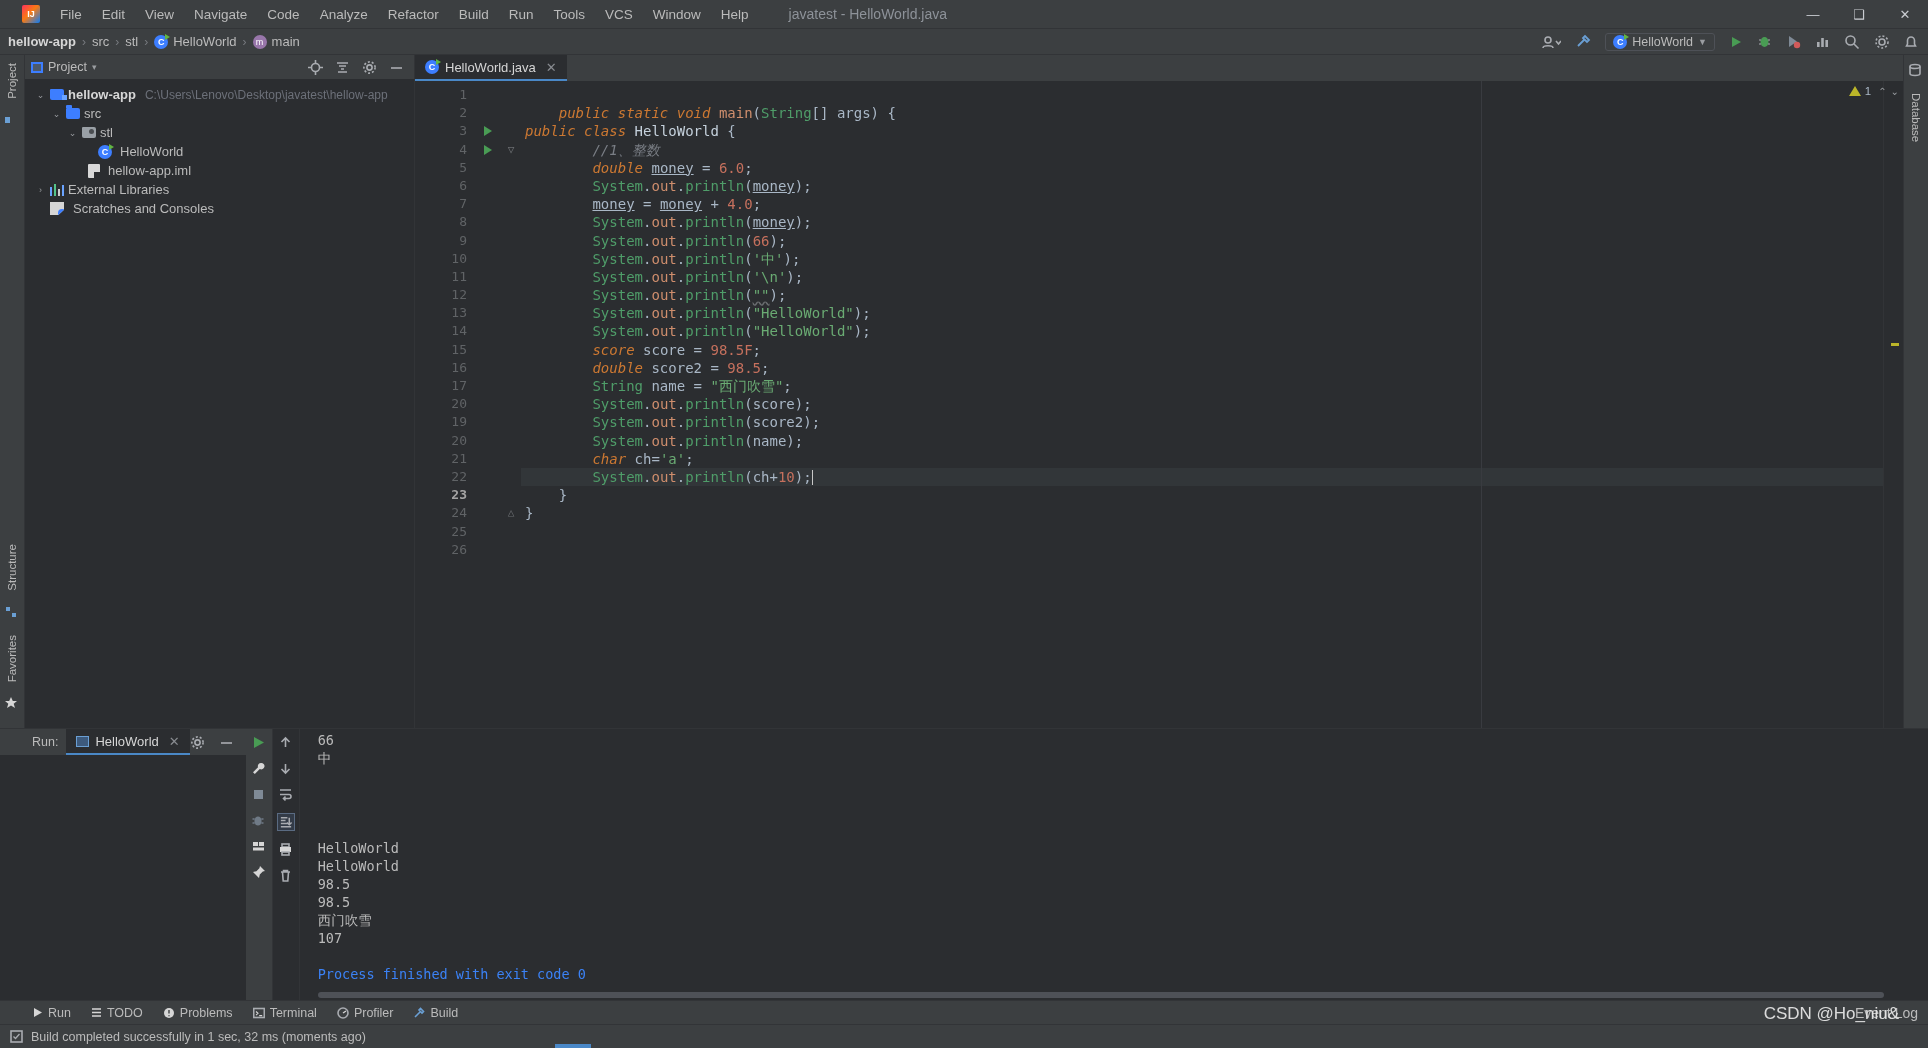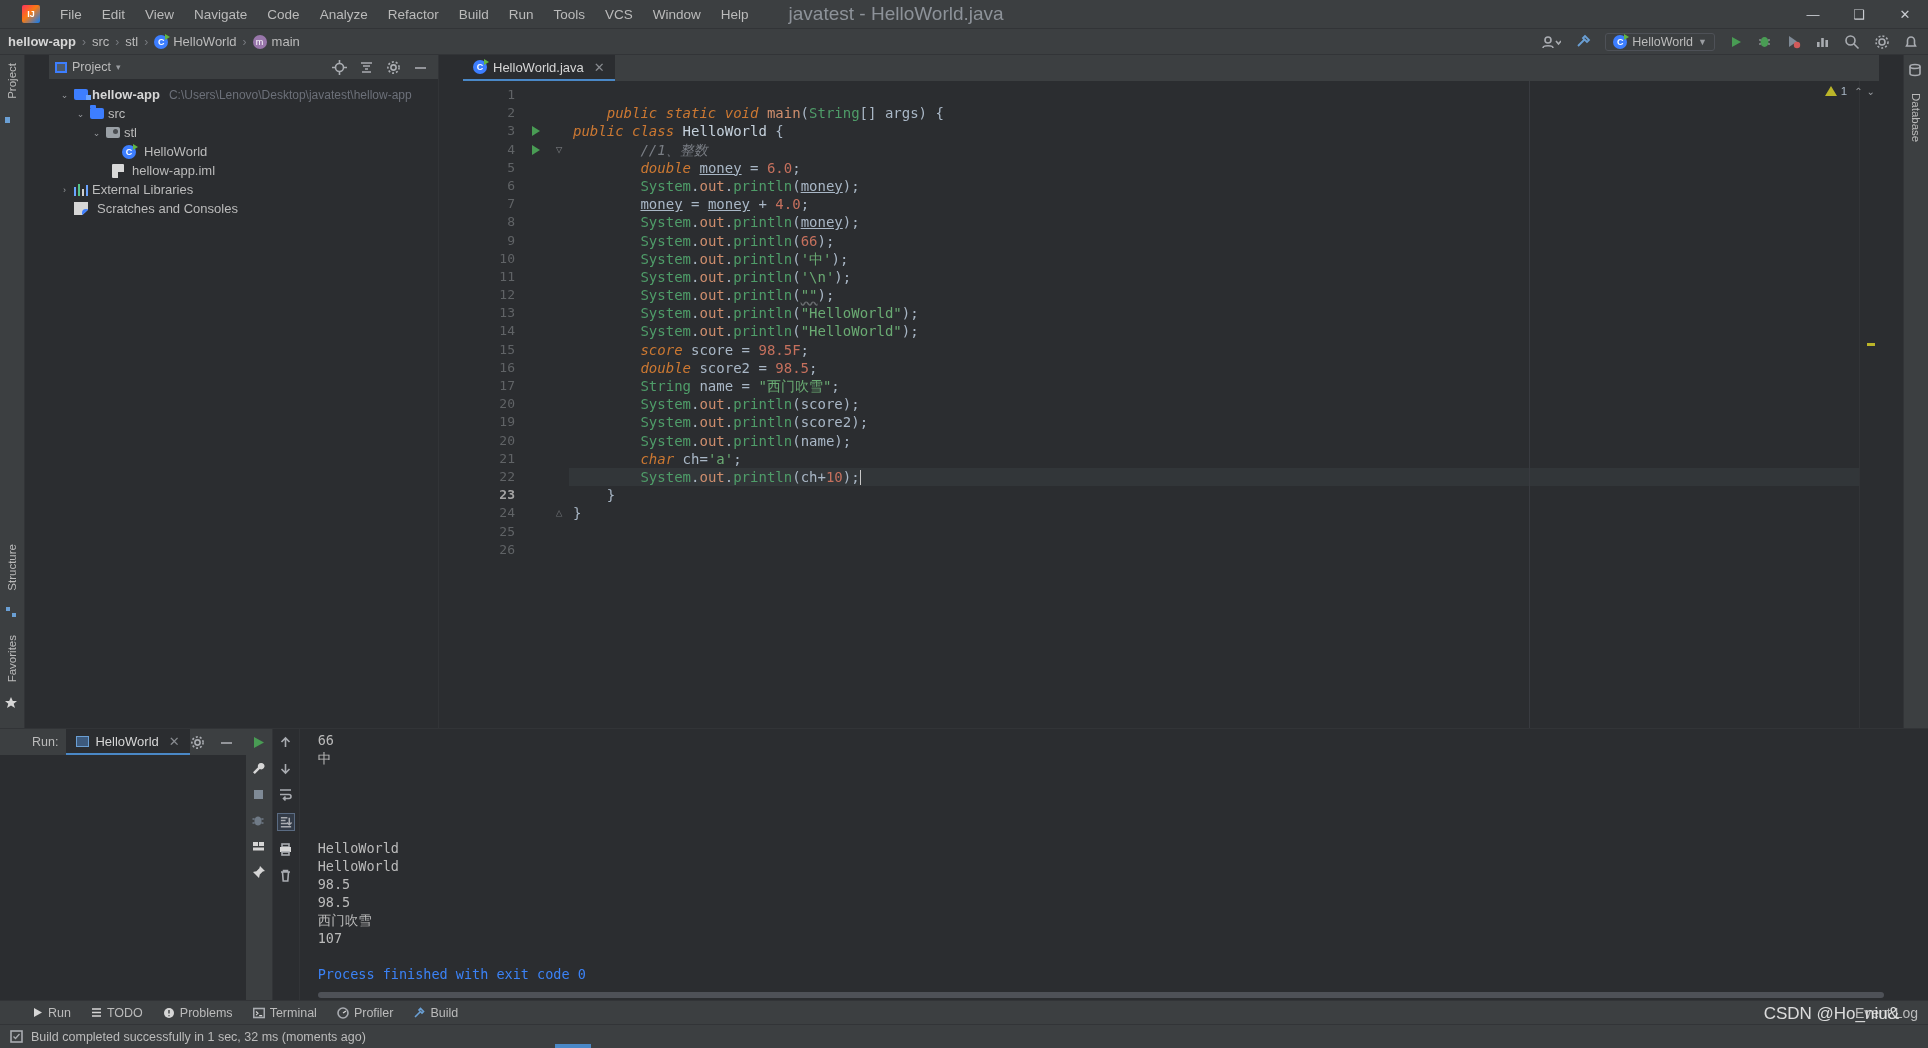--- a/index.html
+++ b/index.html
@@ -32,21 +32,21 @@
     content: "IJ"; position: absolute; inset: 0;
     color: #fff; font-size: 9px; font-weight: bold;
     display: flex; align-items: center; justify-content: center;
   }
   .menu { display: flex; align-items: center; gap: 0px; }
   .menu-item {
     color: #bbbbbb; font-size: 13.5px; padding: 4px 10px;
     white-space: nowrap; cursor: default;
   }
   .win-title {
-    color: #8d9299; font-size: 19px; margin-left: 30px; white-space: nowrap;
+    color: #8d9299; font-size: 14px; margin-left: 30px; white-space: nowrap;
   }
   .win-ctrl {
     margin-left: auto; display: flex; height: 100%;
   }
   .win-btn {
     width: 46px; height: 29px; display: flex; align-items: center; justify-content: center;
     color: #c9ccd1; font-size: 13px;
   }
 
   
@@ -75,21 +75,21 @@
   .m-icon {
     width: 14px; height: 14px; border-radius: 50%; background: #9876aa;
     position: relative; display:inline-block; flex: 0 0 14px;
   }
   .m-icon:after {
     content:"m"; position:absolute; inset:0; color:#fff; font-size:9px;
     display:flex;align-items:center;justify-content:center;
   }
 
   
-  .main-row { flex: 1 1 auto; display: flex; min-height: 0; gap: 24px; }
+  .main-row { flex: 1 1 auto; display: flex; min-height: 0; }
 
   
   .left-strip {
     width: 25px; background: #3c3f41; flex: 0 0 25px;
     display: flex; flex-direction: column; align-items: center;
     border-right: 1px solid #323437; position: relative;
   }
   .vert-label {
     writing-mode: vertical-rl; text-orientation: mixed;
     color: #bbbbbb; font-size: 11.5px; padding: 8px 0;

